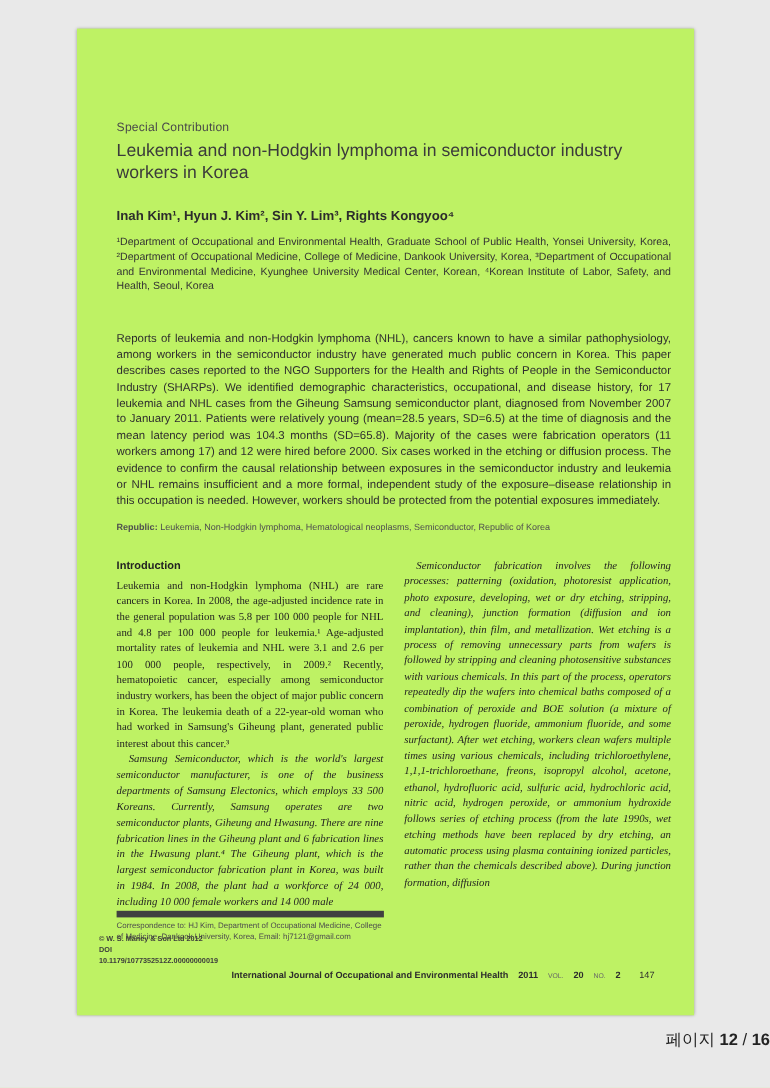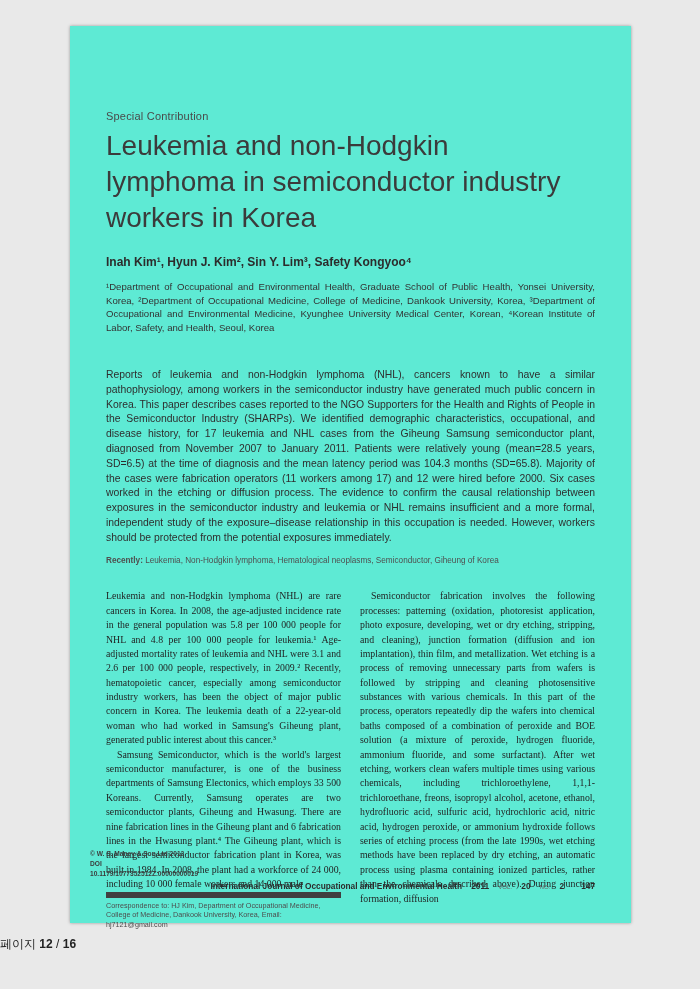--- a/index.html
+++ b/index.html
@@ -8,32 +8,32 @@
     background:#e9e9e9;
     font-family:"Liberation Sans","DejaVu Sans",sans-serif;
     color:#222;
     position:relative;
     overflow:hidden;
   }
   .page {
     position:absolute;
     left:70px; top:26px;
     width:561px; height:897px;
-    background:#5eead4;
+    background:#bef264;
     box-shadow:0 0 3px rgba(0,0,0,.35);
-    padding:84px 36px 0 36px;
+    padding:84px 21px 0 36px;
   }
   .section-label {
     font-size:11px;
     color:#4a4a4a;
     letter-spacing:.2px;
   }
   .paper-title {
     margin-top:6px;
-    font-size:28px;
+    font-size:16px;
     line-height:1.28;
     color:#3b3b3b;
     font-weight:normal;
     max-width:470px;
   }
   .authors {
     margin-top:20px;
     font-size:12px;
     font-weight:bold;
     color:#2c2c2c;
@@ -74,21 +74,21 @@
     display:flex;
     flex-direction:column;
   }
   .intro-heading {
     font-family:"Liberation Sans","DejaVu Sans",sans-serif;
     font-size:10px;
     font-weight:bold;
     margin-bottom:3px;
     color:#222;
   }
-  .col p.indent { text-indent:11px; }
+  .col p.indent { text-indent:11px;font-style:italic; }
   .correspondence {
     margin-top:auto;
     padding-top:3px;
     border-top:6px solid #404040;
     font-family:"Liberation Sans","DejaVu Sans",sans-serif;
     font-size:7.2px;
     line-height:1.35;
     color:#4d4d4d;
     text-align:left;
   }
@@ -110,52 +110,53 @@
     display:flex;
     align-items:baseline;
     gap:9px;
     font-size:8.3px;
     color:#2c2c2c;
     white-space:nowrap;
   }
   .footer-right .journal-name { font-weight:bold; }
   .footer-right .small-label { font-size:6.2px; color:#666; }
   .footer-right .val { font-weight:bold; }
-  .footer-right .pagenum { font-weight:bold; margin-left:8px;margin-top:44px; }
+  .footer-right .pagenum { font-weight:normal; margin-left:8px;margin-top:44px; }
   .viewer-bar {
     position:absolute;
     left:0; right:0;
     top:936px;
-    text-align:left;
-    font-size:12px;
+    text-align:right;
+    font-size:15px;
     color:#222;
   }
   .viewer-bar .b { font-weight:bold; }
 </style>
 </head>
 <body>
 
 <div class="page">
 
   <div class="section-label">Special Contribution</div>
 
   <h1 class="paper-title">Leukemia and non-Hodgkin lymphoma in semiconductor industry workers in Korea</h1>
 
-  <div class="authors">Inah Kim¹, Hyun J. Kim², Sin Y. Lim³, Safety Kongyoo⁴</div>
+  <div class="authors">Inah Kim¹, Hyun J. Kim², Sin Y. Lim³, Rights Kongyoo⁴</div>
 
   <div class="affiliations">¹Department of Occupational and Environmental Health, Graduate School of Public Health, Yonsei University, Korea, ²Department of Occupational Medicine, College of Medicine, Dankook University, Korea, ³Department of Occupational and Environmental Medicine, Kyunghee University Medical Center, Korean, ⁴Korean Institute of Labor, Safety, and Health, Seoul, Korea</div>
 
   <div class="abstract">Reports of leukemia and non-Hodgkin lymphoma (NHL), cancers known to have a similar pathophysiology, among workers in the semiconductor industry have generated much public concern in Korea. This paper describes cases reported to the NGO Supporters for the Health and Rights of People in the Semiconductor Industry (SHARPs). We identified demographic characteristics, occupational, and disease history, for 17 leukemia and NHL cases from the Giheung Samsung semiconductor plant, diagnosed from November 2007 to January 2011. Patients were relatively young (mean=28.5 years, SD=6.5) at the time of diagnosis and the mean latency period was 104.3 months (SD=65.8). Majority of the cases were fabrication operators (11 workers among 17) and 12 were hired before 2000. Six cases worked in the etching or diffusion process. The evidence to confirm the causal relationship between exposures in the semiconductor industry and leukemia or NHL remains insufficient and a more formal, independent study of the exposure–disease relationship in this occupation is needed. However, workers should be protected from the potential exposures immediately.</div>
 
   <div class="keywords">
-    <span class="kw-label">Recently:</span><span> Leukemia, Non-Hodgkin lymphoma, Hematological neoplasms, Semiconductor, Giheung of Korea</span>
+    <span class="kw-label">Republic:</span><span> Leukemia, Non-Hodgkin lymphoma, Hematological neoplasms, Semiconductor, Republic of Korea</span>
   </div>
 
   <div class="columns">
     <div class="col">
+      <div class="intro-heading">Introduction</div>
       <p>Leukemia and non-Hodgkin lymphoma (NHL) are rare cancers in Korea. In 2008, the age-adjusted incidence rate in the general population was 5.8 per 100 000 people for NHL and 4.8 per 100 000 people for leukemia.¹ Age-adjusted mortality rates of leukemia and NHL were 3.1 and 2.6 per 100 000 people, respectively, in 2009.² Recently, hematopoietic cancer, especially among semiconductor industry workers, has been the object of major public concern in Korea. The leukemia death of a 22-year-old woman who had worked in Samsung's Giheung plant, generated public interest about this cancer.³</p>
       <p class="indent">Samsung Semiconductor, which is the world's largest semiconductor manufacturer, is one of the business departments of Samsung Electonics, which employs 33 500 Koreans. Currently, Samsung operates are two semiconductor plants, Giheung and Hwasung. There are nine fabrication lines in the Giheung plant and 6 fabrication lines in the Hwasung plant.⁴ The Giheung plant, which is the largest semiconductor fabrication plant in Korea, was built in 1984. In 2008, the plant had a workforce of 24 000, including 10 000 female workers and 14 000 male</p>
       <div class="correspondence">Correspondence to: HJ Kim, Department of Occupational Medicine, College of Medicine, Dankook University, Korea, Email: hj7121@gmail.com</div>
     </div>
     <div class="col">
       <p class="indent">Semiconductor fabrication involves the following processes: patterning (oxidation, photoresist application, photo exposure, developing, wet or dry etching, stripping, and cleaning), junction formation (diffusion and ion implantation), thin film, and metallization. Wet etching is a process of removing unnecessary parts from wafers is followed by stripping and cleaning photosensitive substances with various chemicals. In this part of the process, operators repeatedly dip the wafers into chemical baths composed of a combination of peroxide and BOE solution (a mixture of peroxide, hydrogen fluoride, ammonium fluoride, and some surfactant). After wet etching, workers clean wafers multiple times using various chemicals, including trichloroethylene, 1,1,1-trichloroethane, freons, isopropyl alcohol, acetone, ethanol, hydrofluoric acid, sulfuric acid, hydrochloric acid, nitric acid, hydrogen peroxide, or ammonium hydroxide follows series of etching process (from the late 1990s, wet etching methods have been replaced by dry etching, an automatic process using plasma containing ionized particles, rather than the chemicals described above). During junction formation, diffusion</p>
     </div>
   </div>
 
   <div class="page-footer">

